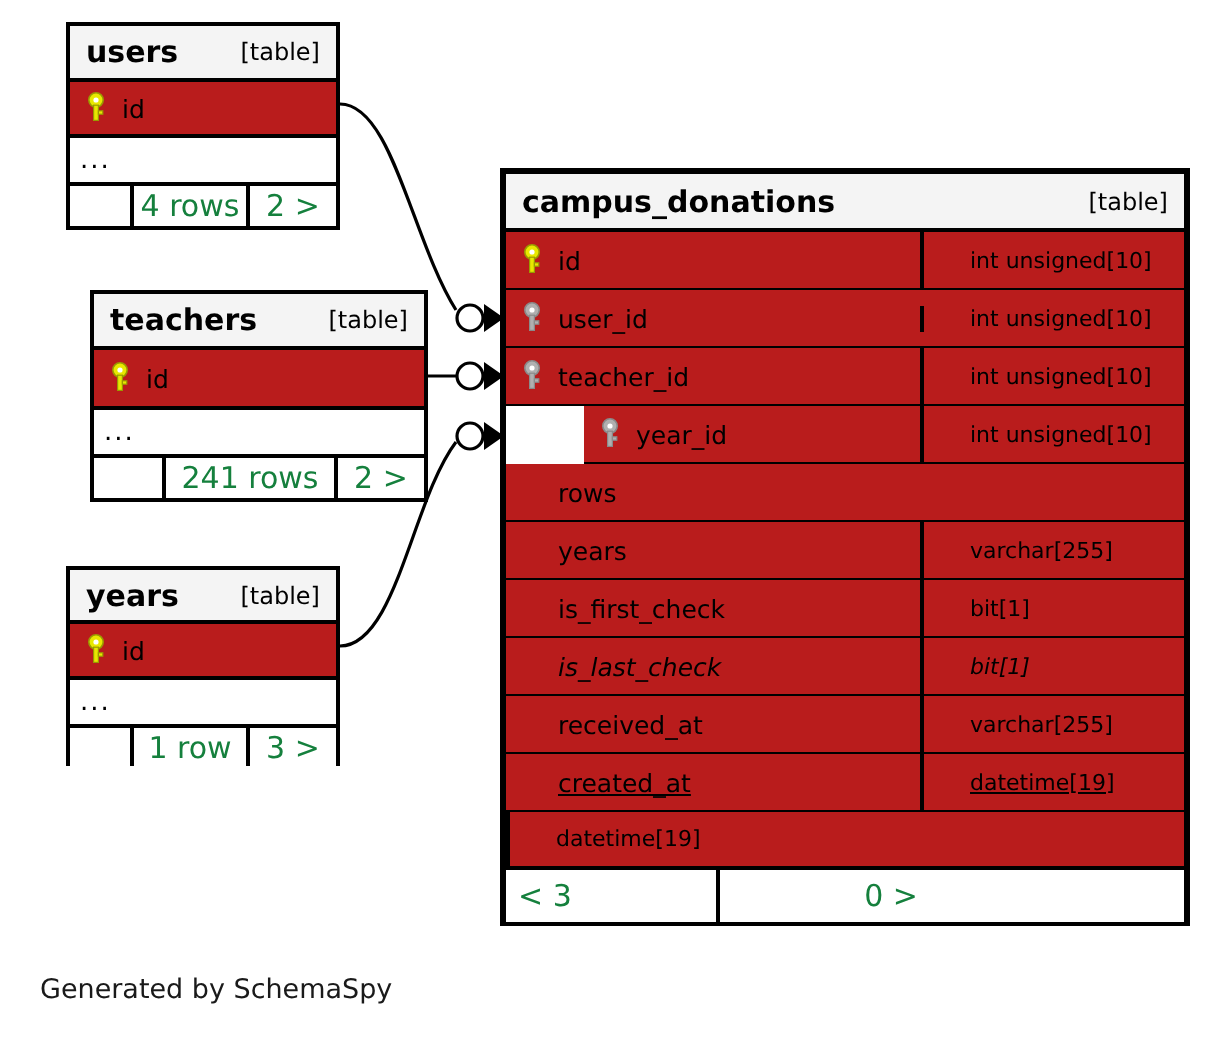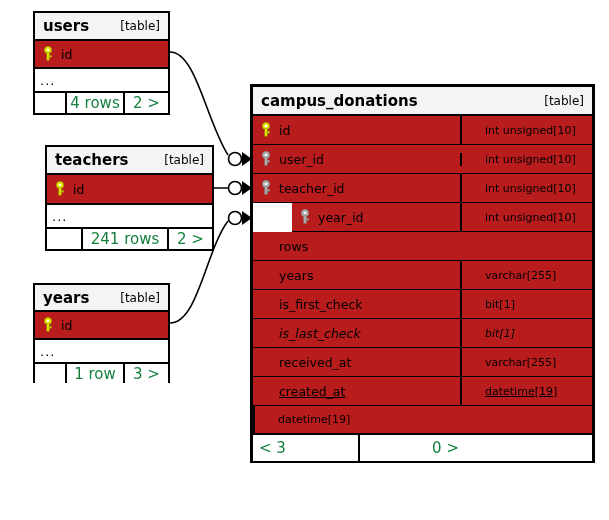--- a/index.html
+++ b/index.html
@@ -355,14 +355,15 @@
     <div class="row thick" style="height:29px;">
       <span class="cell-type" style="width:132px;">datetime[19]</span>
     </div>
 
     <div class="foot" style="height:26px;">
       <div class="foot-cell fc-left" style="width:105px;">&lt; 3</div>
       <div class="foot-cell fc-right" style="width:107px;">0 &gt;</div>
     </div>
   </div>
 
+  <div class="caption">Generated by SchemaSpy</div>
 
 </div>
 
 </body></html>

